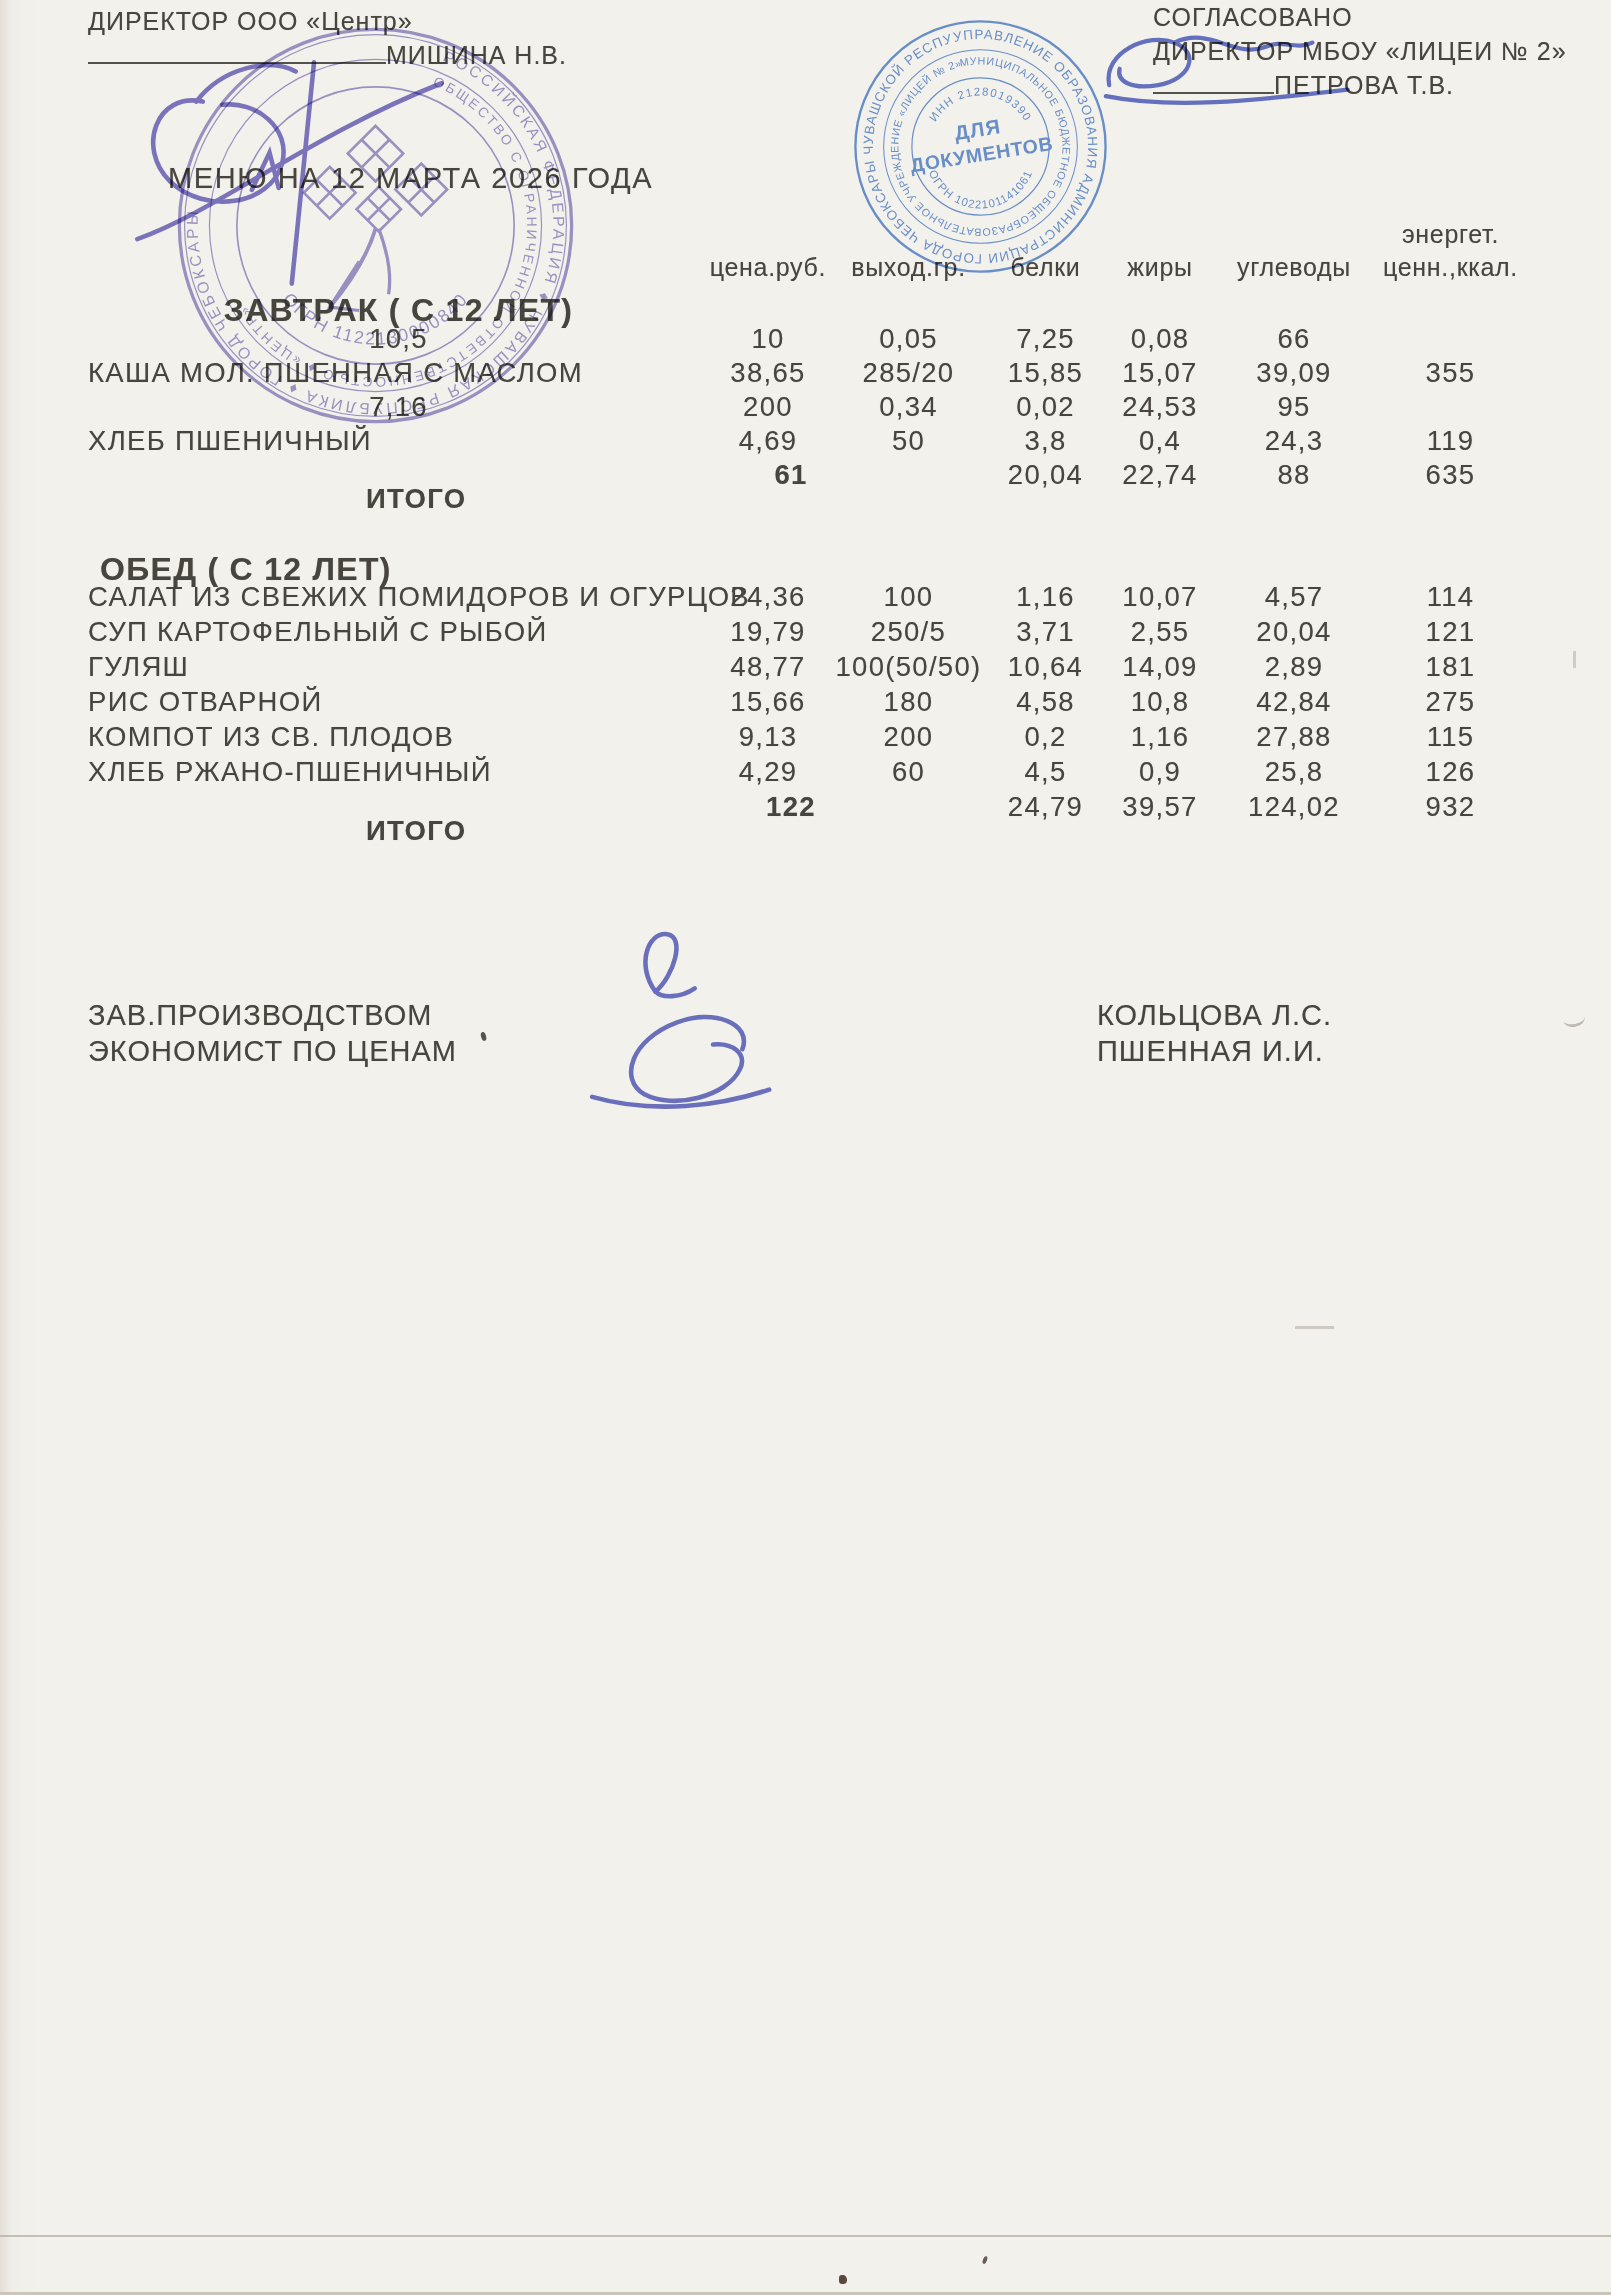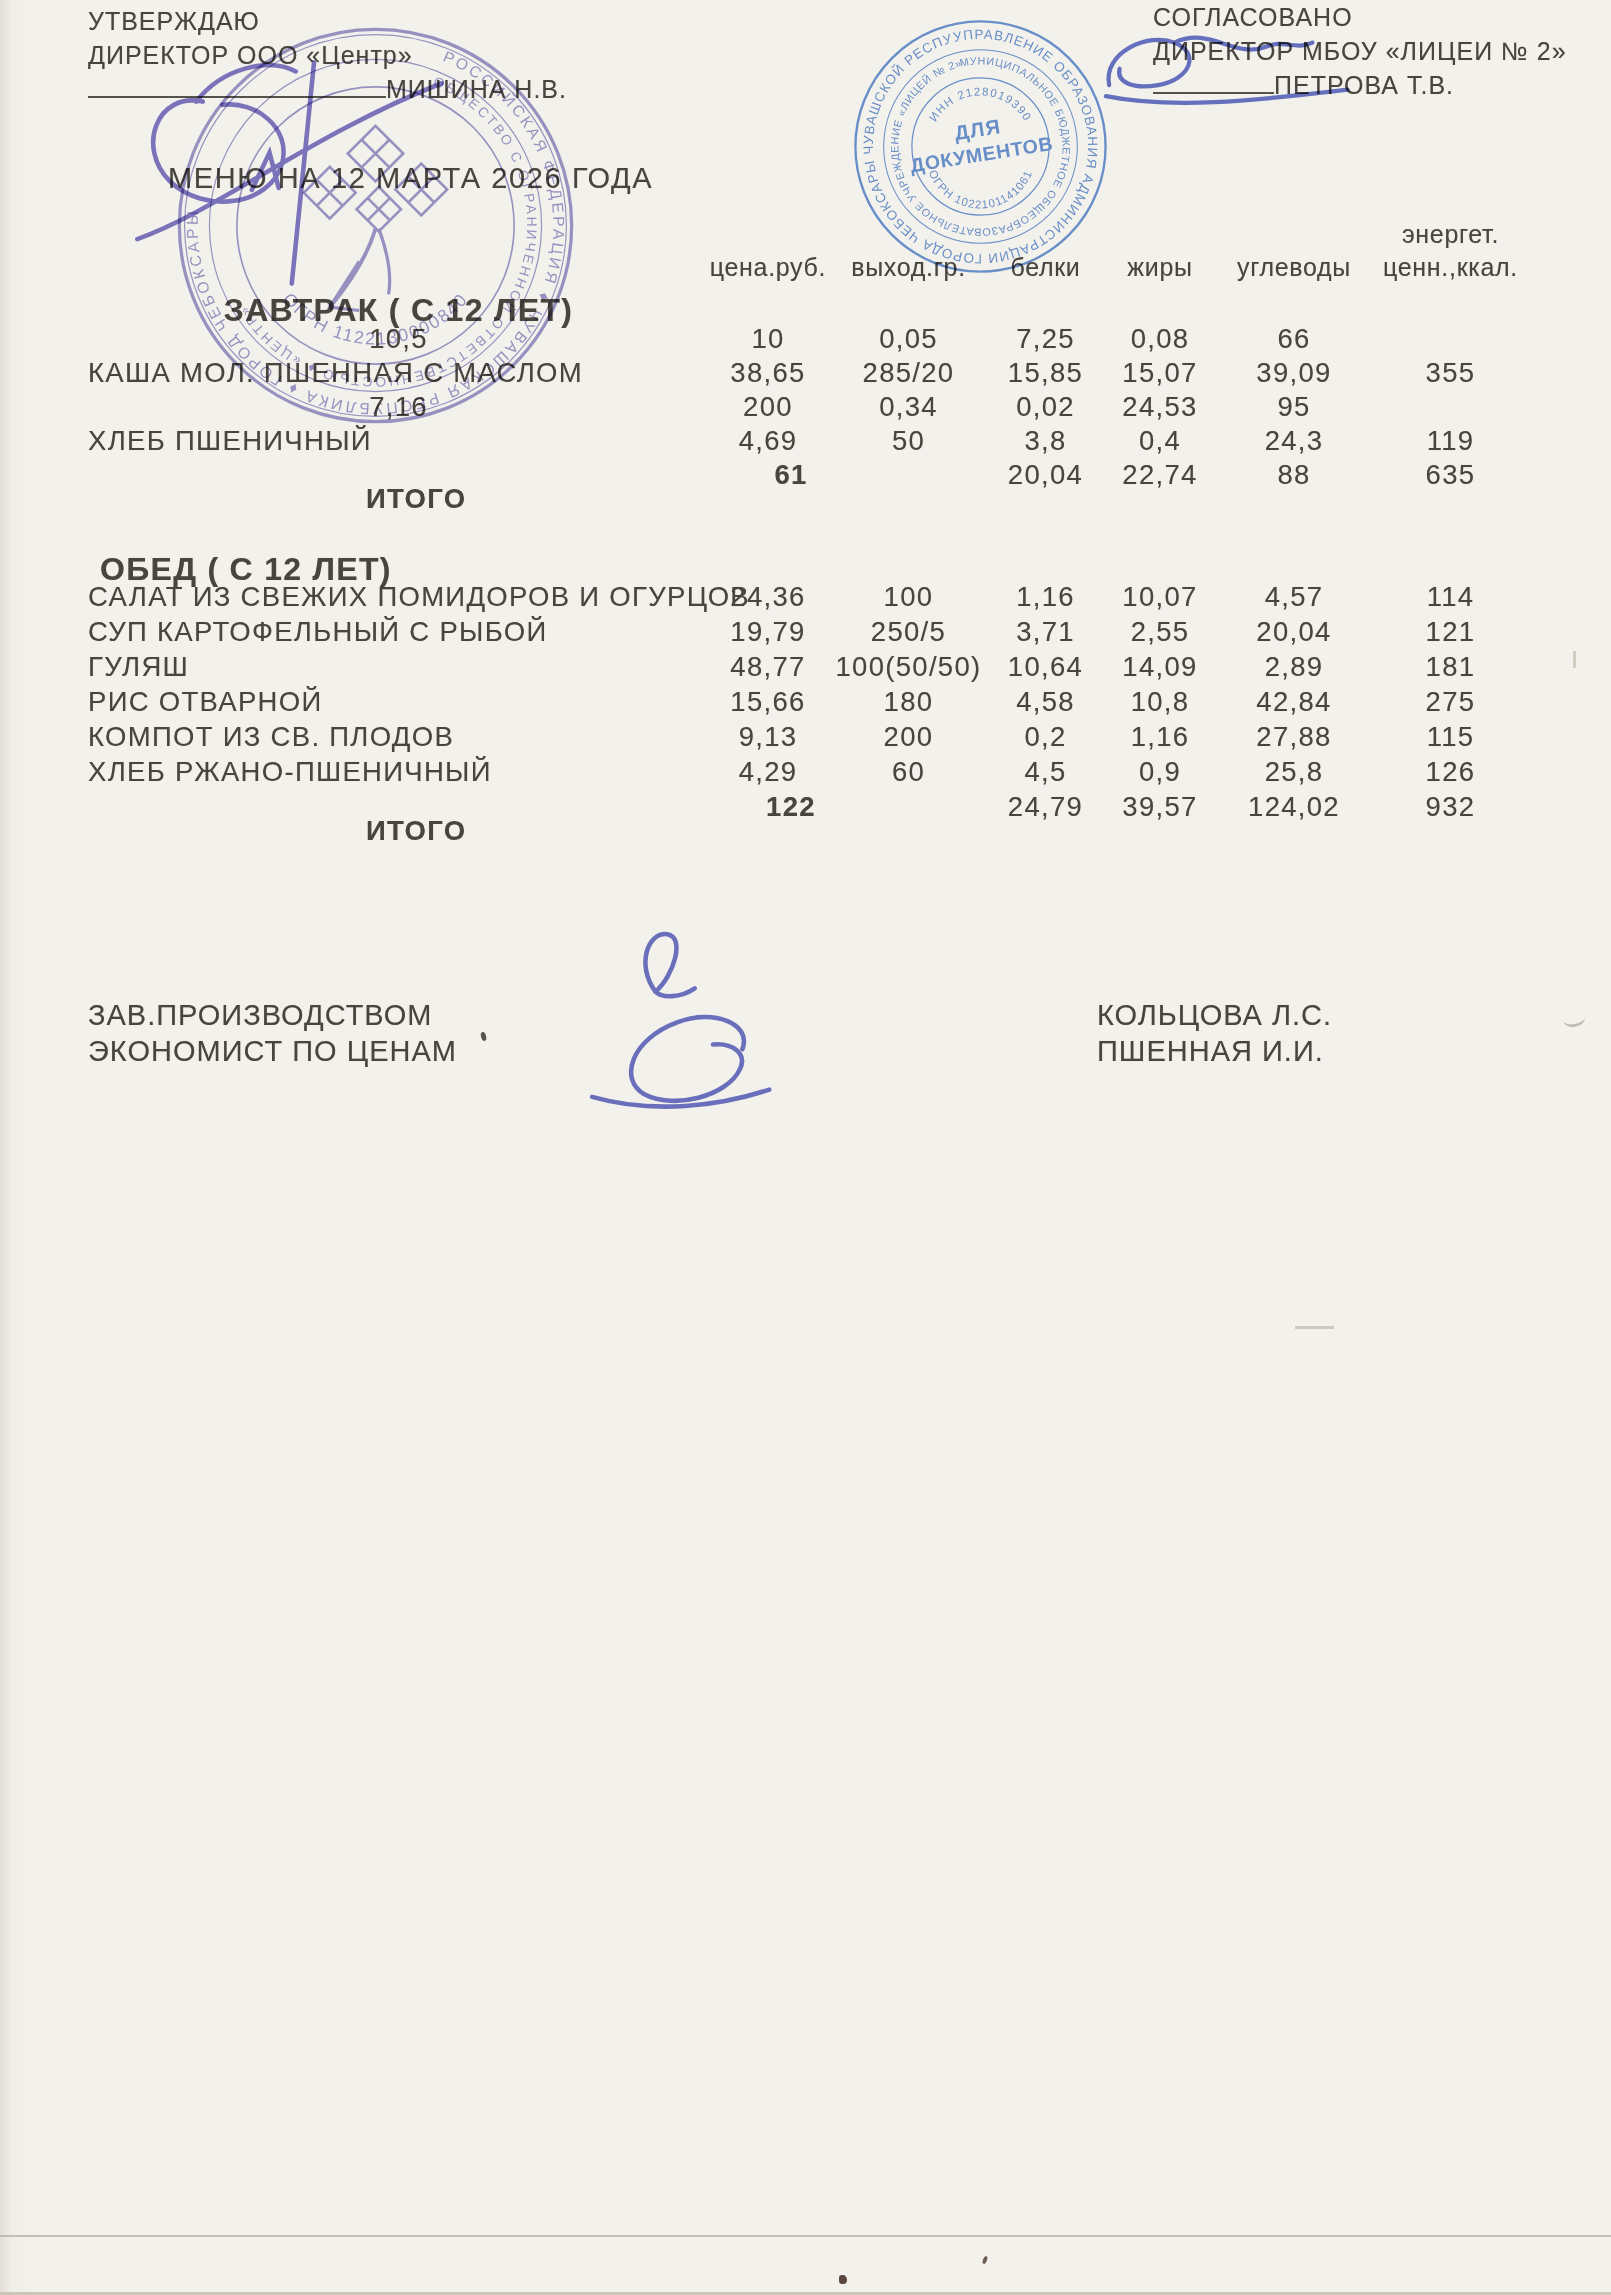--- a/index.html
+++ b/index.html
@@ -31,21 +31,20 @@
   .stamp,.signature{mix-blend-mode:multiply;filter:blur(0.3px);}
   .artifact{position:absolute;pointer-events:none;}
   text{font-family:"Liberation Sans","DejaVu Sans",sans-serif;}
 </style>
 </head>
 <body>
 
 <div class="page">
 
   <div class="abs sig-block ink" style="left:88px;top:3.9px;">
-    <div>УТВЕРЖДАЮ</div>
     <div>ДИРЕКТОР ООО «Центр»</div>
     <div>
       <span class="u-line" style="width:298px;"></span><span>МИШИНА Н.В.</span>
     </div>
   </div>
 
   <div class="abs sig-block ink" style="left:1153px;top:0px;">
     <div>СОГЛАСОВАНО</div>
     <div>ДИРЕКТОР МБОУ «ЛИЦЕИ № 2»</div>
     <div>

